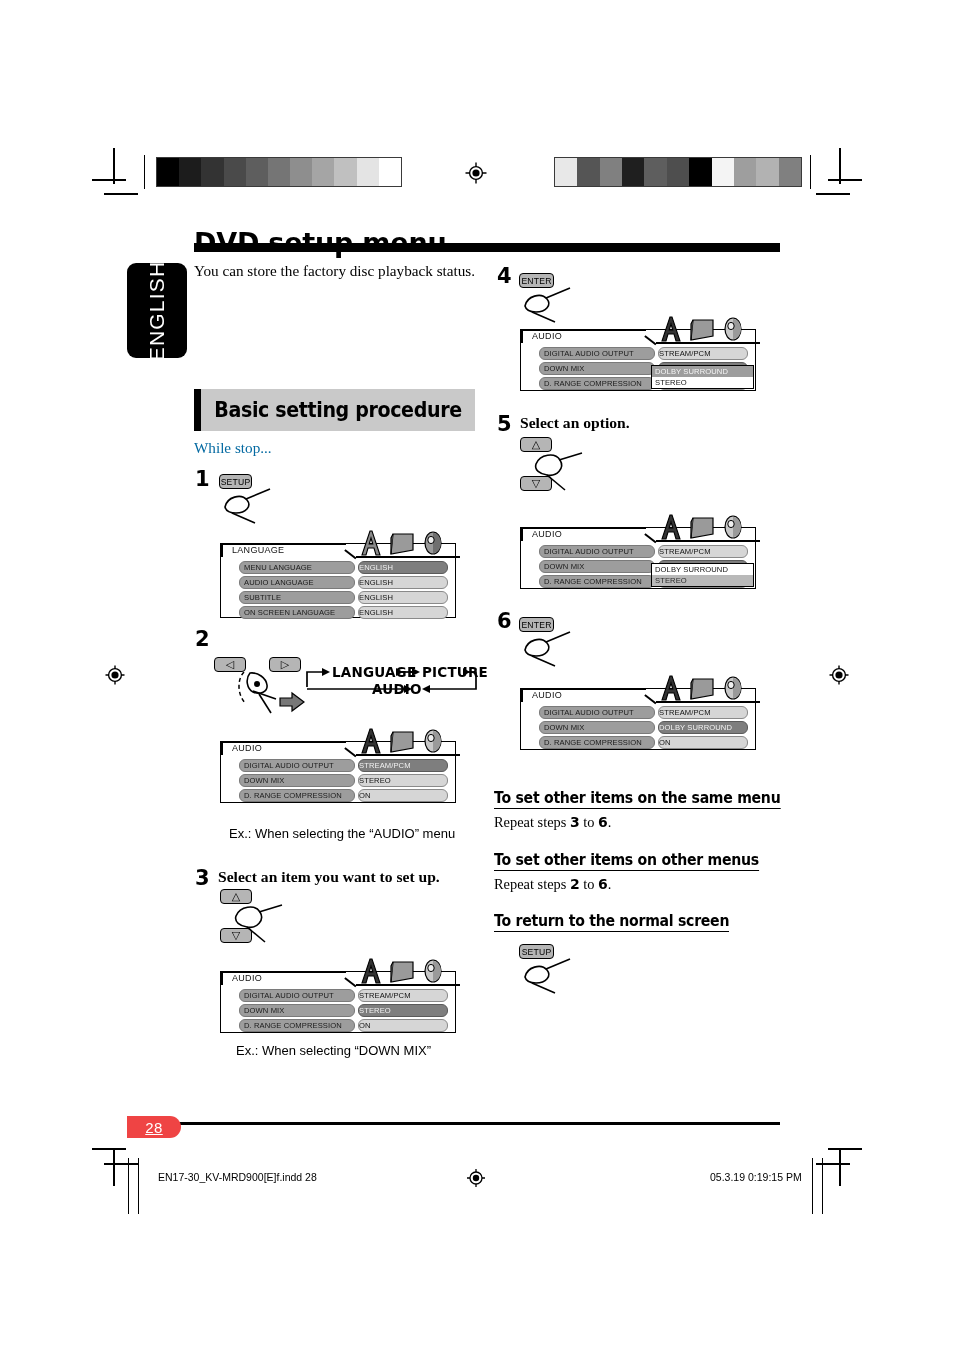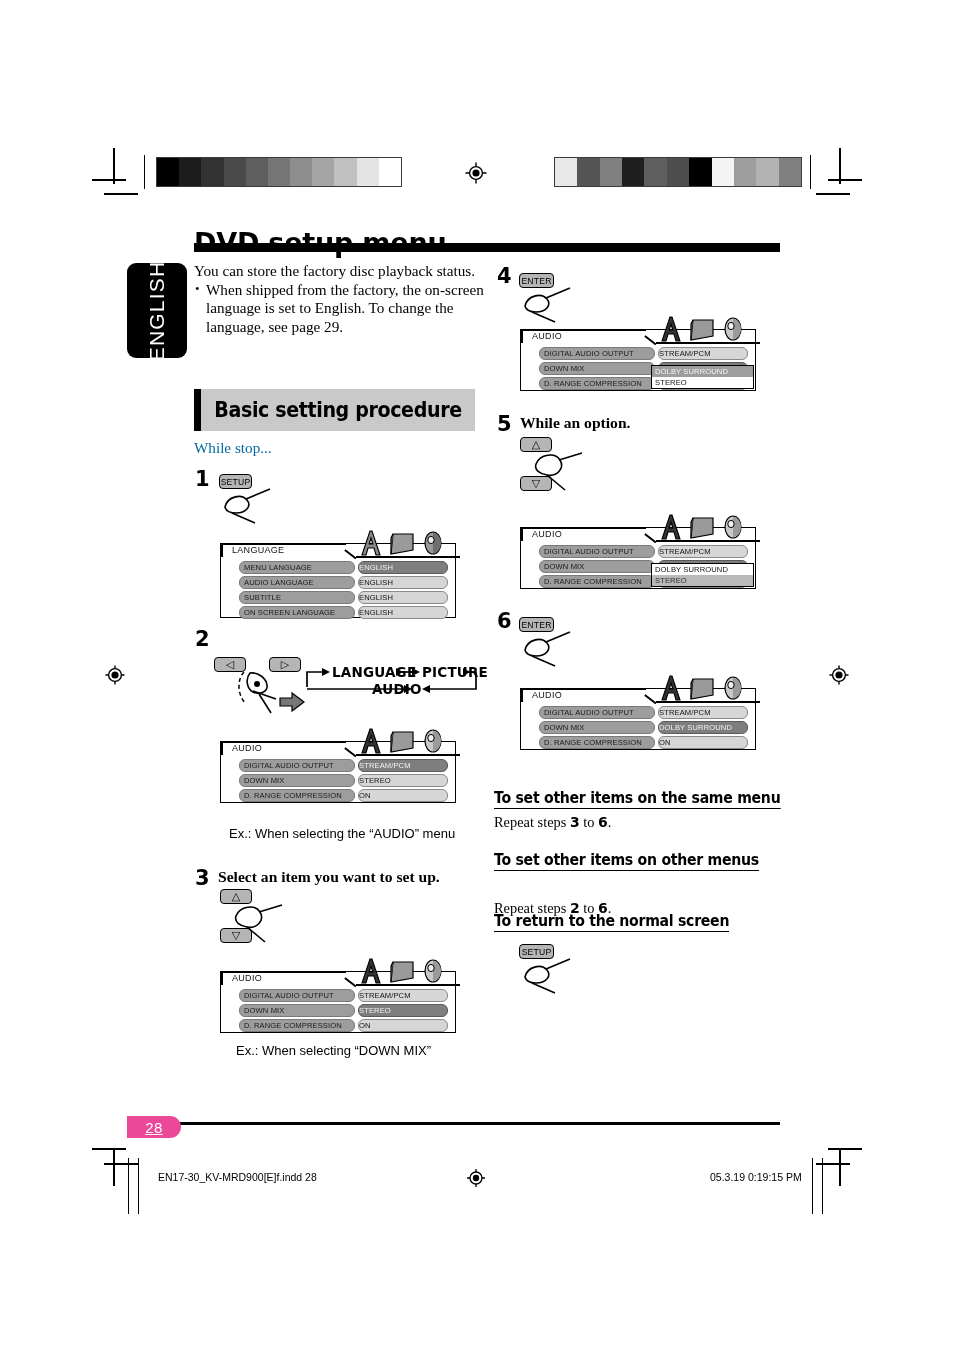--- a/index.html
+++ b/index.html
@@ -147,21 +147,21 @@
     position:absolute;font-family:"DejaVu Sans", sans-serif;font-weight:bold;
     font-size:15px;letter-spacing:-0.3px;color:#000;white-space:nowrap;
     border-bottom:1.6px solid #000;padding-bottom:1px;
     transform:scaleX(0.94);transform-origin:left center;
   }
   .subbody{position:absolute;font-size:14.4px;color:#000;white-space:nowrap;}
   .subbody b{font-family:"DejaVu Sans", sans-serif;font-size:14px;}
 
   
   .pagenum{
-    position:absolute;background:#ec4899;border-radius:0 11px 11px 0;
+    position:absolute;background:#ef4444;border-radius:0 11px 11px 0;
     color:#fff;display:flex;align-items:center;justify-content:center;
     font-family:"Liberation Sans", sans-serif;font-size:15px;letter-spacing:0.4px;text-decoration:underline;
   }
   .footrule{position:absolute;background:#000;}
   .footmeta{
     position:absolute;font-family:"Liberation Sans", sans-serif;
     font-size:10.5px;color:#000;white-space:nowrap;
   }
   .vline{position:absolute;background:#000;width:1px;}
 </style>
@@ -248,21 +248,20 @@
   <h1 class="h1" style="left:194px;top:209px;">DVD setup menu</h1>
   <div class="h1rule" style="left:194px;top:243px;width:586px;height:9px;"></div>
 
   <div class="lang-tab" style="left:127px;top:263px;width:60px;height:95px;">
     <span>ENGLISH</span>
   </div>
 
   <div class="intro" style="left:194px;top:262px;width:290px;">
     <p>You can store the factory disc playback status.</p>
     <ul>
-      <li>When shipped from the factory, the on-screen language is set to English. To change the language, see page 29.</li>
     </ul>
   </div>
 
   <div class="banner" style="left:194px;top:389px;width:281px;height:42px;">
     <div class="bar"></div>
     <div class="txt">Basic setting procedure</div>
   </div>
 
   <div class="whilestop" style="left:194px;top:439px;">While stop...</div>
 
@@ -499,21 +498,21 @@
       <div class="name" style="width:116px;">D. RANGE COMPRESSION</div>
       <div class="val" style="width:90px;">ON</div>
     </div>
     <div class="dropdown" style="left:131px;top:49px;width:103px;height:24px;">
       <div class="hl">DOLBY SURROUND</div>
       <div>STEREO</div>
     </div>
   </div>
 
   <div class="stepnum" style="left:497px;top:412px;">5</div>
-  <div class="steptext" style="left:520px;top:414px;">While an option.</div>
+  <div class="steptext" style="left:520px;top:414px;">Select an option.</div>
   <div class="key arrow" style="left:520px;top:437px;width:32px;height:15px;">△</div>
   <div class="key arrow" style="left:520px;top:476px;width:32px;height:15px;">▽</div>
   <div class="finger" style="left:532px;top:448px;">
     <svg width="60" height="46" viewBox="0 0 60 46">
       <path d="M4 16 C8 6, 23 4, 28 12 C33 20, 25 29, 15 27 C8 26, 2 22, 4 16 Z" fill="#fff" stroke="#000" stroke-width="1.6"></path>
       <path d="M27 12 L50 5" stroke="#000" stroke-width="1.6" fill="none"></path>
       <path d="M15 27 L33 42" stroke="#000" stroke-width="1.6" fill="none"></path>
     </svg>
   </div>
 
@@ -612,21 +611,21 @@
       <div class="val" style="width:90px;">ON</div>
     </div>
   </div>
 
   <div class="subhead" style="left:494px;top:789px;">To set other items on the same menu</div>
   <div class="subbody" style="left:494px;top:814px;">
     <span>Repeat steps </span><b>3</b><span> to </span><b>6</b><span>.</span>
   </div>
 
   <div class="subhead" style="left:494px;top:851px;">To set other items on other menus</div>
-  <div class="subbody" style="left:494px;top:900px;">
+  <div class="subbody" style="left:494px;top:876px;">
     <span>Repeat steps </span><b>2</b><span> to </span><b>6</b><span>.</span>
   </div>
 
   <div class="subhead" style="left:494px;top:912px;">To return to the normal screen</div>
   <div class="key lbl" style="left:519px;top:944px;width:35px;height:15px;">SETUP</div>
   <div class="finger" style="left:522px;top:955px;">
     <svg width="60" height="42" viewBox="0 0 60 42">
       <path d="M3 22 C5 12, 19 8, 25 15 C30 21, 24 28, 14 28 C8 28, 4 26, 3 22 Z" fill="#fff" stroke="#000" stroke-width="1.6"></path>
       <path d="M24 14 L48 4" stroke="#000" stroke-width="1.6" fill="none"></path>
       <path d="M10 28 L33 38" stroke="#000" stroke-width="1.6" fill="none"></path>

